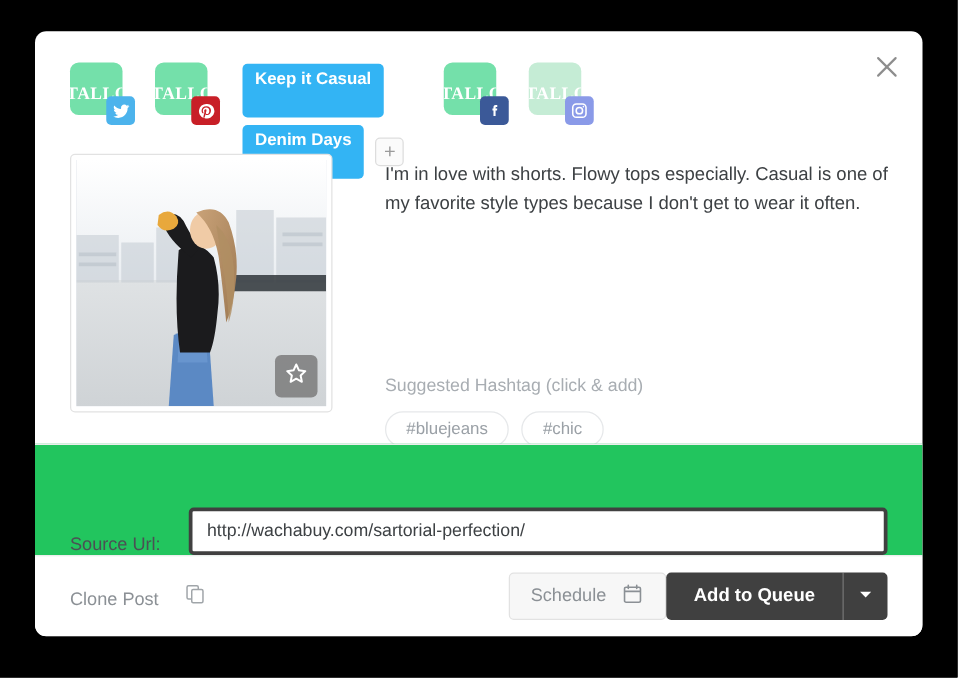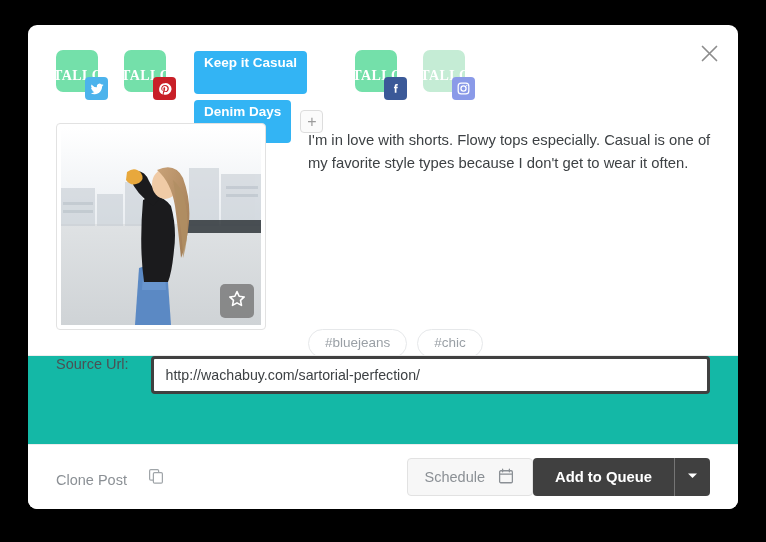--- a/index.html
+++ b/index.html
@@ -224,25 +224,25 @@
     white-space: nowrap;
   }
 
   
   .url-band {
     position: absolute;
     left: 0;
     right: 0;
     top: 330px;
     height: 90px;
-    background: #14b8a6;
+    background: #22c55e;
     border-top: 1px solid #ededed;
     border-bottom: 1px solid #ededed;
     display: flex;
-    align-items: flex-start;
+    align-items: flex-end;
     padding: 0 28px;
   }
   .url-label {
     font-size: 14.5px;
     color: #4b5054;
     margin-right: 22px;
     white-space: nowrap;
   }
   .url-input {
     flex: 1;
@@ -456,20 +456,21 @@
               <svg width="20" height="20" viewBox="0 0 24 24" fill="none" stroke="#ffffff" stroke-width="1.9" stroke-linejoin="round">
                 <path d="M12 3.1l2.6 5.6 6.1.8-4.5 4.2 1.2 6-5.4-3-5.4 3 1.2-6L3.3 9.5l6.1-.8z"></path>
               </svg>
             </span>
           </div>
         </div>
       </div>
 
       <div class="post-text">I'm in love with shorts. Flowy tops especially. Casual is one of my favorite style types because I don't get to wear it often.</div>
 
+      <div class="hashtag-label">Suggested Hashtag (click &amp; add)</div>
 
       <div class="hashtag-row">
         <span class="hashtag-pill">#bluejeans</span>
         <span class="hashtag-pill">#chic</span>
       </div>
     </div>
 
     <div class="url-band">
       <span class="url-label">Source Url:</span>
       <input class="url-input" type="text" value="http://wachabuy.com/sartorial-perfection/" style="">

